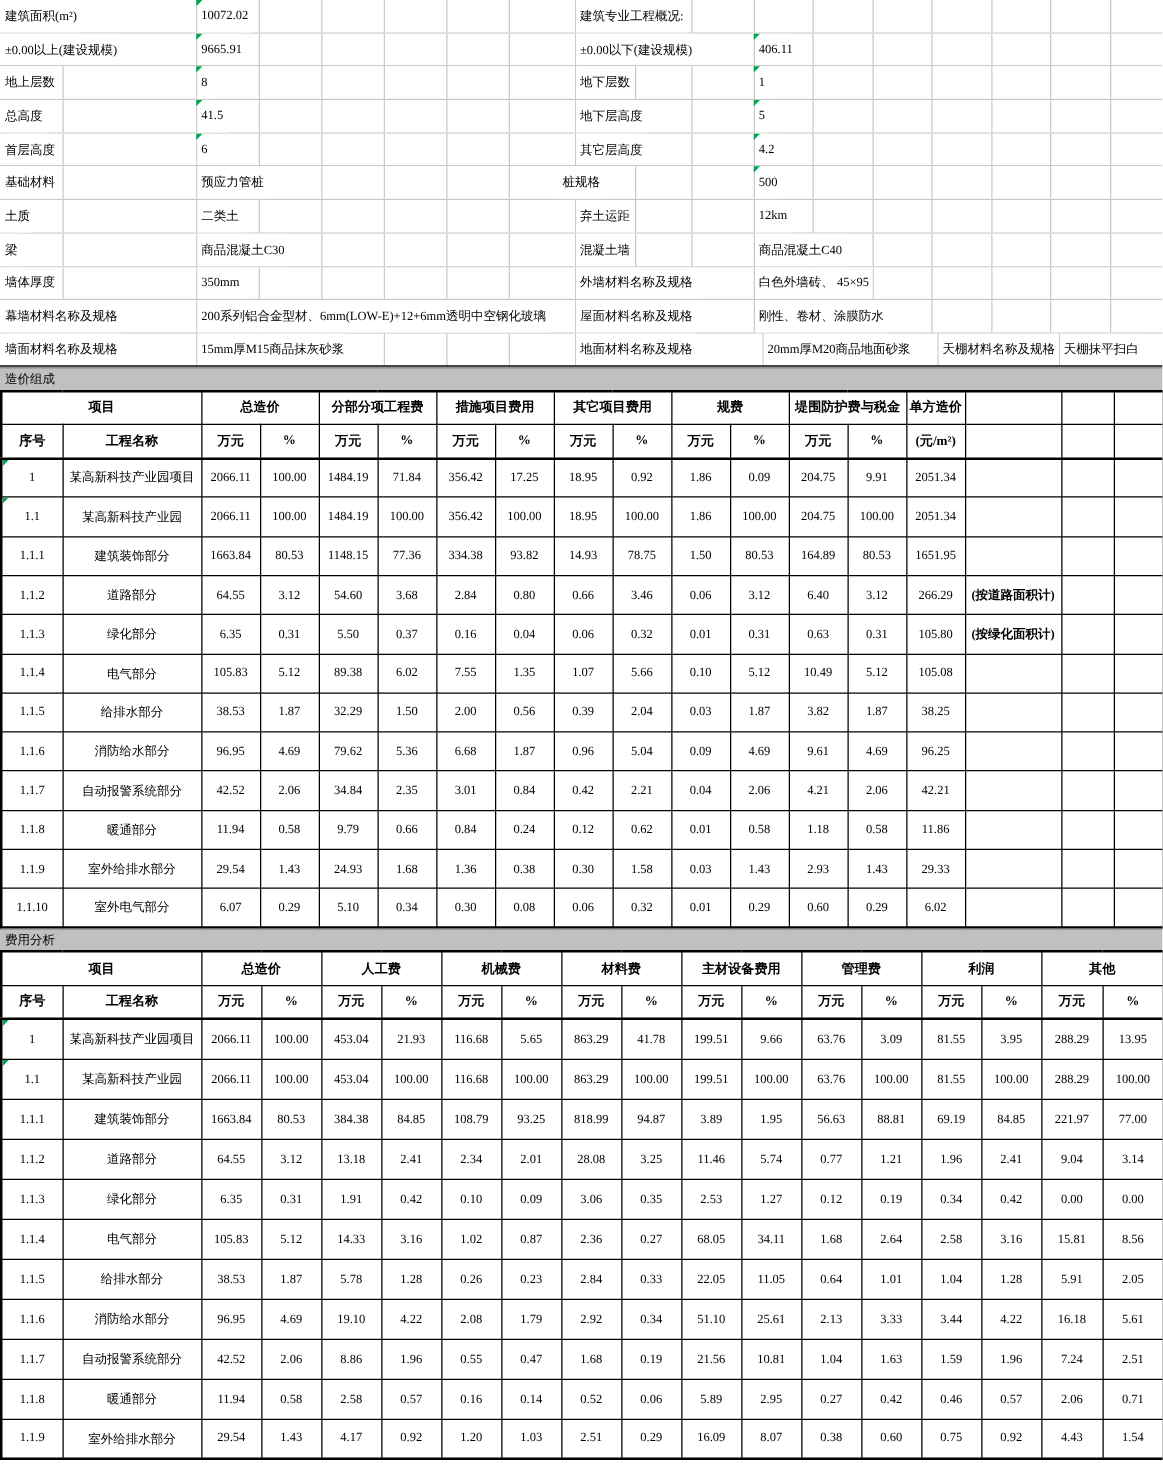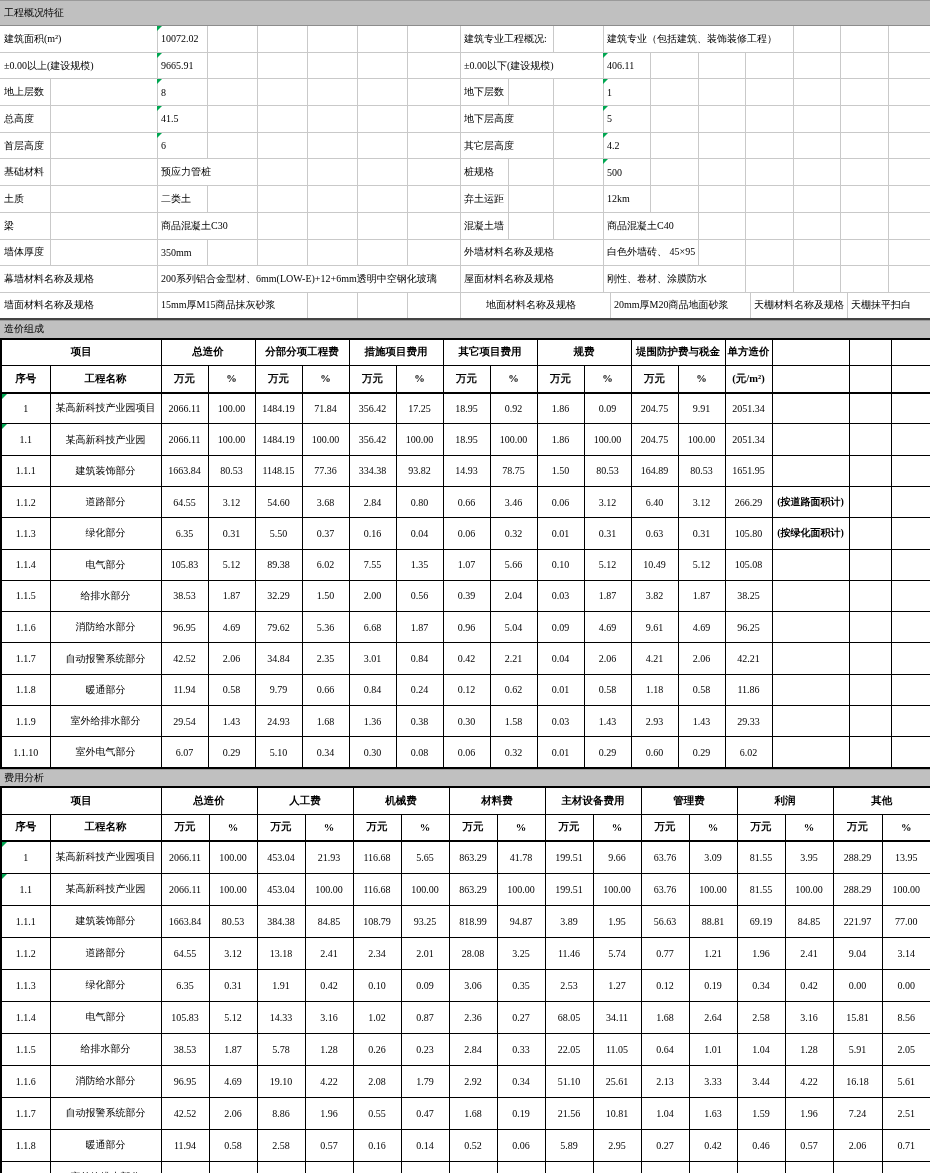--- a/index.html
+++ b/index.html
@@ -29,23 +29,20 @@
   #cost-table tbody tr{height:31.3px;}
   #fee-table tbody tr{height:32px;}
   .cell-flag{position:absolute;top:0;left:0;width:0;height:0;
              border-top:5px solid #00a651;border-right:5px solid transparent;}
   td.note{font-weight:bold;white-space:nowrap;}
 </style>
 </head>
 <body>
 
 <div class="ov-wrap">
-  <div class="sec-bar ov-bar">
-    <span>工程概况特征</span>
-  </div>
 
   <div>
 
   <div class="ov-row">
 
       <span class="vl" style="left:157px"></span>
       <span class="vl" style="left:207px"></span>
       <span class="vl" style="left:257px"></span>
       <span class="vl" style="left:307px"></span>
       <span class="vl" style="left:357px"></span>
@@ -56,21 +53,20 @@
       <span class="vl" style="left:603px"></span>
       <span class="vl" style="left:650px"></span>
       <span class="vl" style="left:698px"></span>
       <span class="vl" style="left:745px"></span>
       <span class="vl" style="left:793px"></span>
       <span class="vl" style="left:840px"></span>
       <span class="vl" style="left:888px"></span>
       <span class="ov-cell" style="left:1px">建筑面积(m²)</span>
       <span class="ov-cell" style="left:158px">10072.02</span>
       <span class="ov-cell" style="left:461px">建筑专业工程概况:</span>
-      <span class="ov-cell" style="left:604px">建筑专业（包括建筑、装饰装修工程）</span>
       <span class="flag" style="left:157px"></span>
 
     </div>
       <div class="ov-row">
 
       <span class="vl" style="left:157px"></span>
       <span class="vl" style="left:207px"></span>
       <span class="vl" style="left:257px"></span>
       <span class="vl" style="left:307px"></span>
       <span class="vl" style="left:357px"></span>
@@ -180,21 +176,21 @@
       <span class="vl" style="left:553px"></span>
       <span class="vl" style="left:603px"></span>
       <span class="vl" style="left:650px"></span>
       <span class="vl" style="left:698px"></span>
       <span class="vl" style="left:745px"></span>
       <span class="vl" style="left:793px"></span>
       <span class="vl" style="left:840px"></span>
       <span class="vl" style="left:888px"></span>
       <span class="ov-cell" style="left:1px">基础材料</span>
       <span class="ov-cell" style="left:158px">预应力管桩</span>
-      <span class="ov-cell" style="left:461px">桩规格</span>
+      <span class="ov-cell" style="left:447px">桩规格</span>
       <span class="ov-cell" style="left:604px">500</span>
 
       <span class="flag" style="left:603px"></span>
     </div>
       <div class="ov-row">
       <span class="vl" style="left:50px"></span>
       <span class="vl" style="left:157px"></span>
       <span class="vl" style="left:207px"></span>
       <span class="vl" style="left:257px"></span>
       <span class="vl" style="left:307px"></span>
@@ -296,21 +292,21 @@
     <span class="vl" style="left:257px"></span>
     <span class="vl" style="left:307px"></span>
     <span class="vl" style="left:357px"></span>
     <span class="vl" style="left:407px"></span>
     <span class="vl" style="left:460px"></span>
     <span class="vl" style="left:610px"></span>
     <span class="vl" style="left:750px"></span>
     <span class="vl" style="left:847px"></span>
     <span class="ov-cell" style="left:1px">墙面材料名称及规格</span>
     <span class="ov-cell" style="left:158px">15mm厚M15商品抹灰砂浆</span>
-    <span class="ov-cell" style="left:483px">地面材料名称及规格</span>
+    <span class="ov-cell" style="left:461px">地面材料名称及规格</span>
     <span class="ov-cell" style="left:611px">20mm厚M20商品地面砂浆</span>
     <span class="ov-cell" style="left:751px">天棚材料名称及规格</span>
     <span class="ov-cell" style="left:848px">天棚抹平扫白</span>
   </div>
 </div>
 
 <div class="sec-bar" style="height:18px">
   <span>造价组成</span>
 </div>
 

